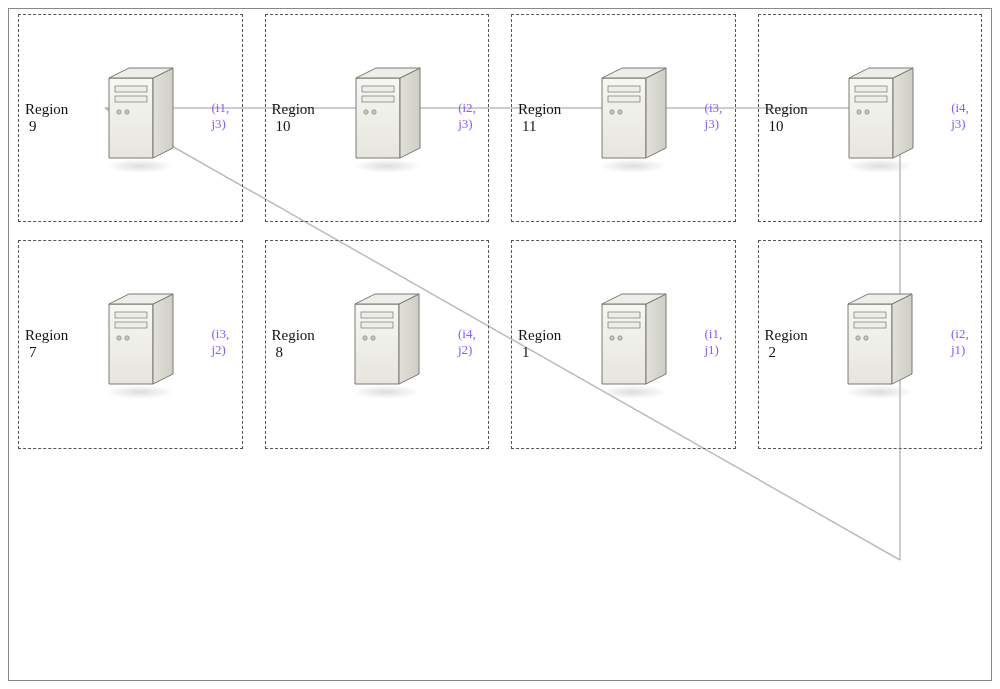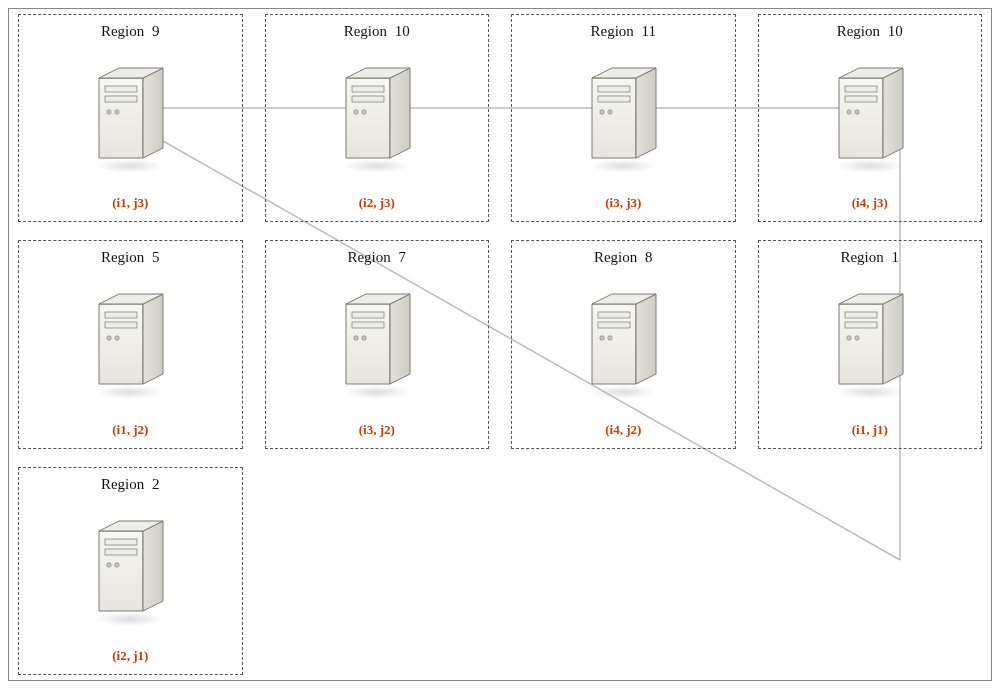--- a/index.html
+++ b/index.html
@@ -30,38 +30,37 @@
     display: grid;
     grid-template-columns: repeat(4, 1fr);
     grid-template-rows: repeat(3, 1fr);
     column-gap: 22px;
     row-gap: 18px;
   }
   .cell {
     border: 1px dashed #555;
     position: relative;
     display: flex;
-    flex-direction: column;
+    flex-direction: row;
     align-items: center;
     justify-content: space-between;
     padding: 6px 6px 8px 6px;
   }
   .region-label {
     font-size: 15px;
     color: #111;
     margin-top: 2px;
   }
   .region-label .num {
     margin-left: 4px;
   }
   .coord-label {
     font-size: 13px;
-    color: #c2410c;
+    color: #8b5cf6;
     margin-bottom: 2px;
-    font-weight: bold;
   }
   .server-wrap {
     flex: 1 1 auto;
     display: flex;
     align-items: center;
     justify-content: center;
     width: 100%;
   }
   svg.server {
     width: 90px;
@@ -181,39 +180,20 @@
         <polygon points="14,18 34,8 78,8 58,18" fill="#ededea" stroke="#7a7a72" stroke-width="1"></polygon>
         <rect x="20" y="26" width="32" height="6" fill="#ededea" stroke="#7a7a72" stroke-width="0.7"></rect>
         <rect x="20" y="36" width="32" height="6" fill="#ededea" stroke="#7a7a72" stroke-width="0.7"></rect>
         <circle cx="24" cy="52" r="2.2" fill="#c7c7bf" stroke="#7a7a72" stroke-width="0.6"></circle>
         <circle cx="32" cy="52" r="2.2" fill="#c7c7bf" stroke="#7a7a72" stroke-width="0.6"></circle>
       </svg>
     </div>
     <div class="coord-label">(i4, j3)</div>
   </div>
 
-  <div class="cell">
-    <div class="region-label">
-      <span>Region</span>
-      <span class="num">5</span>
-    </div>
-    <div class="server-wrap">
-      <svg class="server" viewBox="0 0 90 115">
-        <ellipse cx="45" cy="106" rx="34" ry="7" fill="url(#gshadow)"></ellipse>
-        <polygon points="14,18 58,18 58,98 14,98" fill="url(#gfront)" stroke="#7a7a72" stroke-width="1"></polygon>
-        <polygon points="58,18 78,8 78,88 58,98" fill="url(#gside)" stroke="#7a7a72" stroke-width="1"></polygon>
-        <polygon points="14,18 34,8 78,8 58,18" fill="#ededea" stroke="#7a7a72" stroke-width="1"></polygon>
-        <rect x="20" y="26" width="32" height="6" fill="#ededea" stroke="#7a7a72" stroke-width="0.7"></rect>
-        <rect x="20" y="36" width="32" height="6" fill="#ededea" stroke="#7a7a72" stroke-width="0.7"></rect>
-        <circle cx="24" cy="52" r="2.2" fill="#c7c7bf" stroke="#7a7a72" stroke-width="0.6"></circle>
-        <circle cx="32" cy="52" r="2.2" fill="#c7c7bf" stroke="#7a7a72" stroke-width="0.6"></circle>
-      </svg>
-    </div>
-    <div class="coord-label">(i1, j2)</div>
-  </div>
 
 
   <div class="cell">
     <div class="region-label">
       <span>Region</span>
       <span class="num">7</span>
     </div>
     <div class="server-wrap">
       <svg class="server" viewBox="0 0 90 115">
         <ellipse cx="45" cy="106" rx="34" ry="7" fill="url(#gshadow)"></ellipse>

